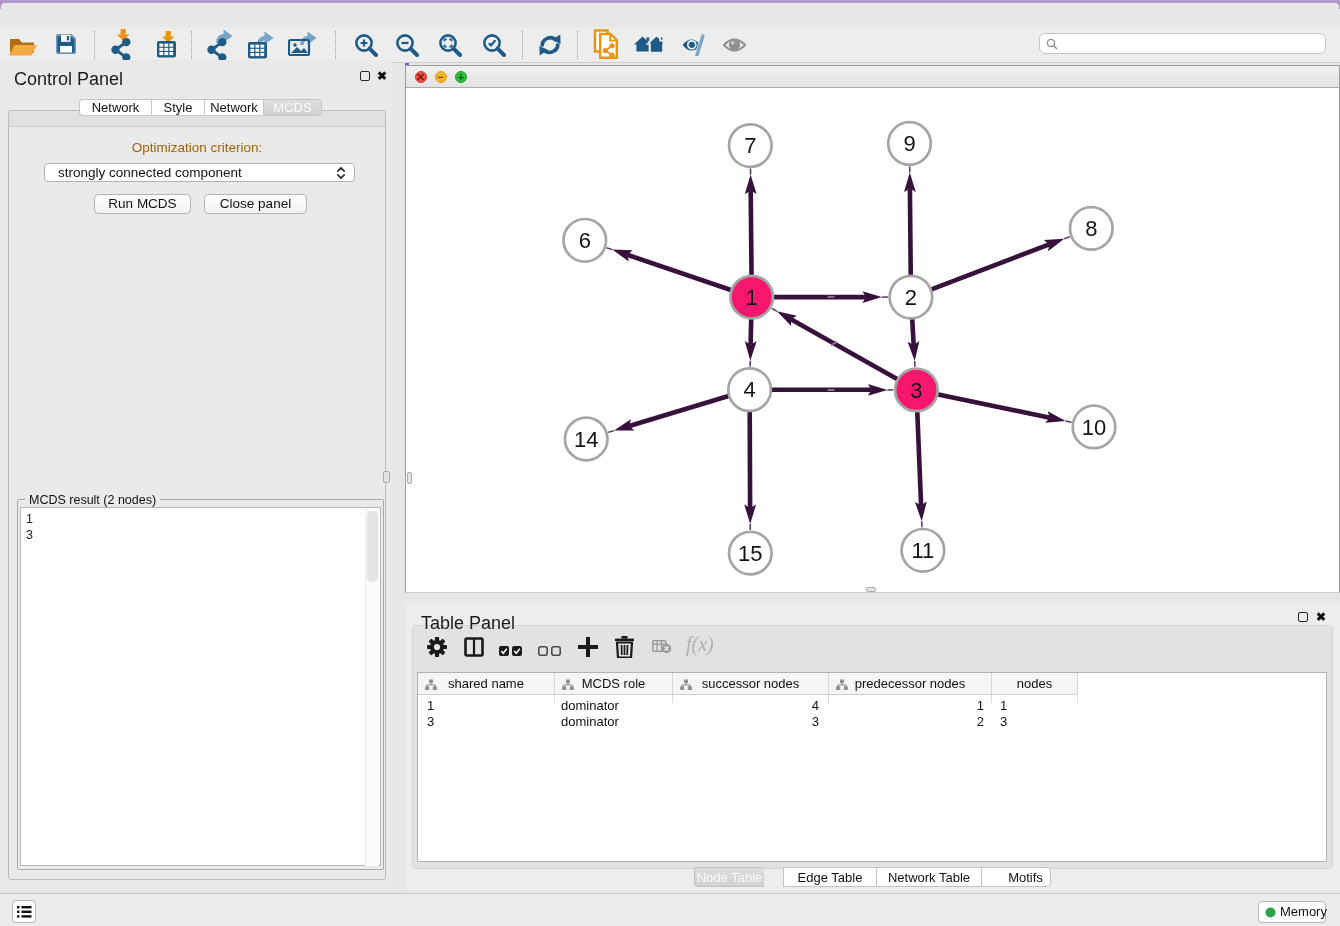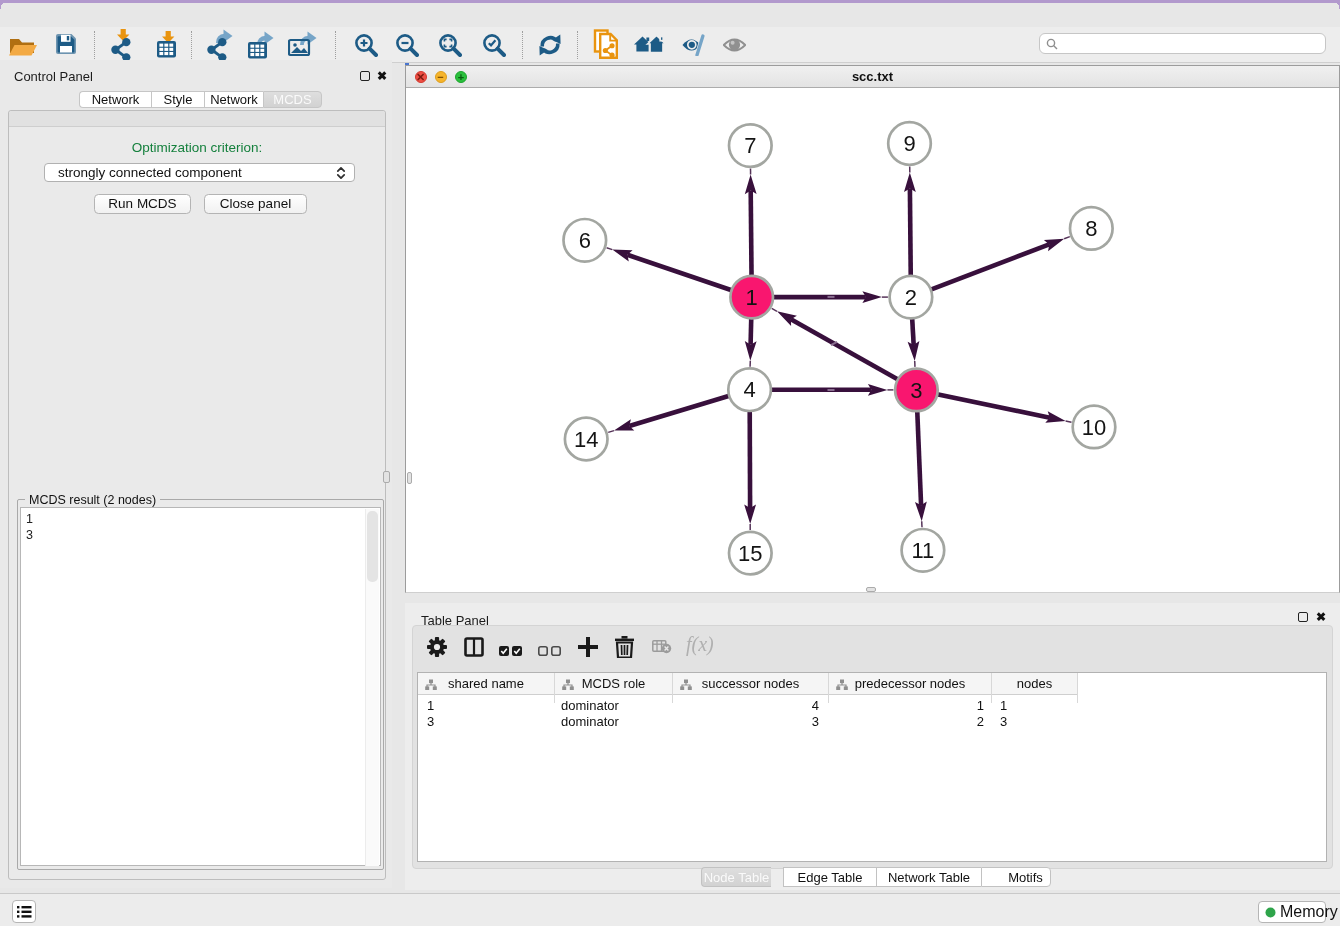--- a/index.html
+++ b/index.html
@@ -11,28 +11,28 @@
 #titlebar{position:absolute;left:0;top:0;width:1340px;height:27px;background:linear-gradient(#f6f6f6,#ededed)}
 #wintitle{position:absolute;top:7px;left:0;width:1324px;text-align:center;font-size:13.5px;color:#ababab;letter-spacing:.1px}
 .gdot{position:absolute;top:8px;width:11px;height:11px;border-radius:50%;background:#d4d4d4;border:1px solid #bfbfbf}
 #toolbar{position:absolute;left:0;top:27px;width:1340px;height:36px;background:#ededed;border-bottom:1px solid #cfcfcf}
 .tsep{position:absolute;top:28px;height:29px;width:0;border-left:1px dotted #9f9f9f}
 .ticon{position:absolute}
 #search{position:absolute;left:1039px;top:6px;width:287px;height:21px;background:#fff;border:1px solid #c6c6c6;border-radius:6px}
 #search svg{position:absolute;left:6px;top:4px}
 
 #cp{position:absolute;left:0;top:60px;width:392px;height:828px;background:#e9e9e9}
-.paneltitle{font-size:13px;color:#1c1c1c}
+.paneltitle{font-size:18px;color:#1c1c1c}
 .floatbox{position:absolute;width:10px;height:10px;border:1.6px solid #222;border-radius:2px}
 .closex{position:absolute;font-size:12px;font-weight:bold;color:#111}
 .tab{position:absolute;top:0;height:17px;background:#fff;font-size:13px;color:#111;text-align:center;line-height:16px;border-top:1px solid #c6c6c6;border-bottom:1px solid #c6c6c6}
 #cptabs{position:absolute;left:79px;top:36px;width:243px;height:17px}
 #cppanel{position:absolute;left:8px;top:50px;width:378px;height:770px;border:1px solid #bdbdbd;border-radius:3px;background:#eaeaea}
 #cpband{position:absolute;left:0;top:0;width:100%;height:16px;background:#e1e1e1;border-bottom:1px solid #cecece;border-radius:3px 3px 0 0}
-#optlabel{position:absolute;left:0;top:29px;width:100%;text-align:center;font-size:13.5px;color:#15803d}
+#optlabel{position:absolute;left:0;top:29px;width:100%;text-align:center;font-size:13.5px;color:#a16207}
 #combo{position:absolute;left:35px;top:52px;width:311px;height:19px;background:#fff;border:1px solid #b1b1b1;border-radius:4px;font-size:13.5px;color:#111;line-height:17px;padding-left:13px}
 .cbtn{position:absolute;top:83px;height:20px;background:linear-gradient(#fff,#f1f1f1);border:1px solid #b4b4b4;border-radius:4.5px;font-size:13.5px;color:#111;text-align:center;line-height:18px}
 #mcdsbox{position:absolute;left:8px;top:388px;width:367px;height:371px;border:1px solid #a9a9a9;border-radius:2px}
 #mcdstitle{position:absolute;left:7px;top:-7px;background:#eaeaea;padding:0 4px;font-size:12.5px;color:#111}
 #mcdstext{position:absolute;left:2px;top:7px;width:361px;height:359px;background:#fff;border:1px solid #b7b7b7;font-size:12.5px;color:#222;line-height:16px;padding:3px 0 0 5px}
 #mscroll{position:absolute;right:1px;top:1px;width:14px;height:357px;background:#fafafa;border-left:1px solid #ececec}
 #mthumb{position:absolute;left:1px;top:2px;width:11px;height:71px;background:#e4e4e4;border-radius:5px}
 
 #sccwin{position:absolute;left:405px;top:65px;width:935px;height:528px;background:#fff;border:1px solid #9c9c9c;border-bottom:1px solid #cfcfcf}
 #scctitle{position:absolute;left:0;top:0;width:933px;height:22px;background:linear-gradient(#f0f0f0,#e3e3e3);border-bottom:1px solid #acacac}
@@ -49,21 +49,21 @@
 #tbl{position:absolute;left:12px;top:69px;width:910px;height:190px;background:#fff;border:1px solid #b2b2b2}
 #thead{position:absolute;left:0;top:0;width:660px;height:22px;background:#f5f5f5;border-bottom:1px solid #cfcfcf}
 .th{position:absolute;top:0;height:30px;border-right:1px solid #d8d8d8;font-size:13px;color:#111;text-align:center;line-height:22px}
 .th svg{position:absolute;left:7px;top:6px}
 .td{position:absolute;font-size:13px;color:#111;height:16px;line-height:16px}
 #btabs{position:absolute;left:289px;top:264px;height:20px}
 .btab{position:absolute;top:0;height:20px;background:#fff;border-top:1px solid #c2c2c2;border-bottom:1px solid #c2c2c2;font-size:13px;color:#111;text-align:center;line-height:19px}
 
 #status{position:absolute;left:0;top:893px;width:1340px;height:33px;background:#ececec;border-top:1px solid #c9c9c9}
 #listbtn{position:absolute;left:12px;top:6px;width:24px;height:23px;background:#fff;border:1px solid #b5b5b5;border-radius:4px}
-#membtn{position:absolute;left:1258px;top:7px;width:68px;height:22px;background:#fff;border:1px solid #b5b5b5;border-radius:4px;font-size:16px;color:#111;line-height:20px}
+#membtn{position:absolute;left:1258px;top:7px;width:68px;height:22px;background:#fff;border:1px solid #b5b5b5;border-radius:4px;font-size:13px;color:#111;line-height:20px}
 </style></head><body>
 <div id="win">
     <div id="pstrip"></div>
     <div id="bitel"></div>
     <div id="biter"></div>
     <div id="toolbar">
       <div class="tsep" style="left:94px;top:4px;height:28px"></div>
       <div class="tsep" style="left:191px;top:4px;height:28px"></div>
       <div class="tsep" style="left:335px;top:4px;height:28px"></div>
       <div class="tsep" style="left:522px;top:4px;height:28px"></div>
@@ -229,39 +229,38 @@
         <div class="cbtn" style="left:85px;width:97px">Run MCDS</div>
         <div class="cbtn" style="left:195px;width:103px">Close panel</div>
         <div id="mcdsbox">
           <div id="mcdstitle">MCDS result (2 nodes)</div>
           <div id="mcdstext">1<br>3<div id="mscroll">
               <div id="mthumb"></div>
             </div></div>
         </div>
       </div>
     </div>
-    <div id="cptabs" class="abs" style="left:79px;top:91px;width:243px;height:17px;position:absolute">
+    <div id="cptabs" class="abs" style="left:79px;top:99px;width:243px;height:17px;position:absolute">
       <div class="tab" style="left:0px;width:72px;border-left:1px solid #c6c6c6;border-radius:4px 0 0 4px;">Network</div>
       <div class="tab" style="left:72px;width:53px;border-left:1px solid #c6c6c6;">Style</div>
       <div class="tab" style="left:125px;width:59px;border-left:1px solid #c6c6c6;">Network</div>
       <div class="tab" style="left:184px;width:59px;border-left:1px solid #c6c6c6;border-right:1px solid #c6c6c6;border-radius:0 4px 4px 0;background:linear-gradient(#dedede,#d2d2d2);color:#fafafa;">MCDS</div>
     </div>
     <div style="position:absolute;left:405px;top:63px;width:4px;height:2px;background:#4a76cf"></div>
     <div id="sccwin">
       <div id="scctitle">
         <div class="tl" style="left:8.5px;top:5px;background:#ef5045;border-color:#d23a30">
           <span style="color:#7e1a10">✕</span>
         </div>
         <div class="tl" style="left:28.5px;top:5px;background:#f6b42b;border-color:#dd9e1e">
           <span style="color:#7e4e00">−</span>
         </div>
         <div class="tl" style="left:49px;top:5px;background:#2abf3c;border-color:#1da52f">
           <span style="color:#085c10">+</span>
         </div>
-        <div id="scctext">scc.txt</div>
       </div>
       <svg id="graph" width="935" height="508" viewBox="0 0 935 508">
         <line x1="345.6" y1="194.1" x2="344.7" y2="102.6" stroke="#38103c" stroke-width="4.6"></line>
         <line x1="344.6" y1="86.6" x2="344.5" y2="80.6" stroke="#38103c" stroke-width="1.5" opacity="0.85"></line>
         <polygon points="344.6,86.6 350.6,106.0 344.7,102.6 338.8,106.2" fill="#38103c"></polygon>
         <line x1="331.5" y1="204.3" x2="221.4" y2="166.8" stroke="#38103c" stroke-width="4.6"></line>
         <line x1="206.3" y1="161.6" x2="200.6" y2="159.7" stroke="#38103c" stroke-width="1.5" opacity="0.85"></line>
         <polygon points="206.3,161.6 226.6,162.3 221.4,166.8 222.8,173.5" fill="#38103c"></polygon>
         <line x1="360.7" y1="209.1" x2="459.9" y2="209.1" stroke="#38103c" stroke-width="4.6"></line>
         <line x1="475.9" y1="209.1" x2="481.9" y2="209.1" stroke="#38103c" stroke-width="1.5" opacity="0.85"></line>
@@ -424,21 +423,21 @@
         <div class="td" style="left:255px;top:25px;width:146px;text-align:right">4</div>
         <div class="td" style="left:411px;top:25px;width:155px;text-align:right">1</div>
         <div class="td" style="left:582px;top:25px;width:60px">1</div>
         <div class="td" style="left:9px;top:41px;width:80px">3</div>
         <div class="td" style="left:143px;top:41px;width:100px">dominator</div>
         <div class="td" style="left:255px;top:41px;width:146px;text-align:right">3</div>
         <div class="td" style="left:411px;top:41px;width:155px;text-align:right">2</div>
         <div class="td" style="left:582px;top:41px;width:60px">3</div>
       </div>
       <div id="btabs">
-        <div class="btab" style="left:0px;width:70px;border-left:1px solid #c2c2c2;border-radius:4px 0 0 4px;background:linear-gradient(#dedede,#d2d2d2);color:#fafafa;margin-left:7px;">Node Table</div>
+        <div class="btab" style="left:0px;width:70px;border-left:1px solid #c2c2c2;border-radius:4px 0 0 4px;background:linear-gradient(#dedede,#d2d2d2);color:#fafafa;">Node Table</div>
         <div class="btab" style="left:89px;width:93px;border-left:1px solid #c2c2c2;">Edge Table</div>
         <div class="btab" style="left:182px;width:105px;border-left:1px solid #c2c2c2;">Network Table</div>
         <div class="btab" style="left:287px;width:70px;border-left:1px solid #c2c2c2;border-right:1px solid #c2c2c2;border-radius:0 4px 4px 0;padding-left:19px;">Motifs</div>
       </div>
     </div>
     <div id="status">
       <div id="listbtn">
         <div style="position:absolute;left:4px;top:4px"><svg width="15" height="14" viewBox="0 0 15 14" style="">
             <rect x="0" y="1" width="2.4" height="2.4" fill="#111"></rect>
             <rect x="4.5" y="1" width="10" height="2.4" fill="#111"></rect>

